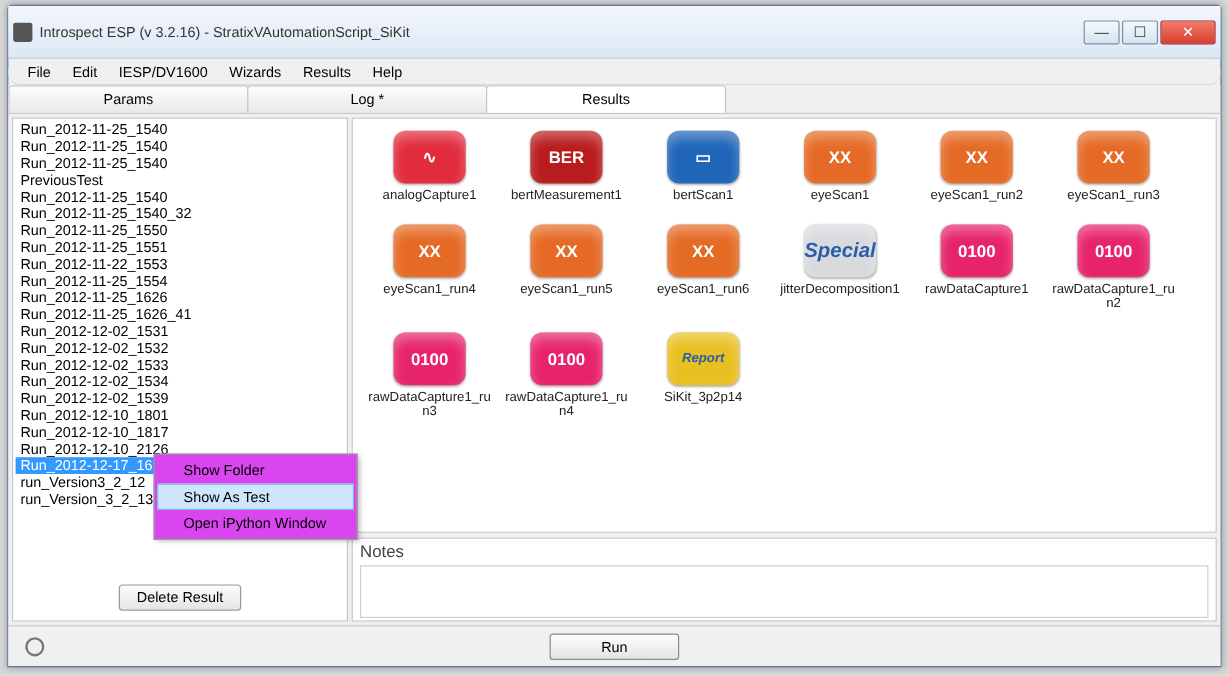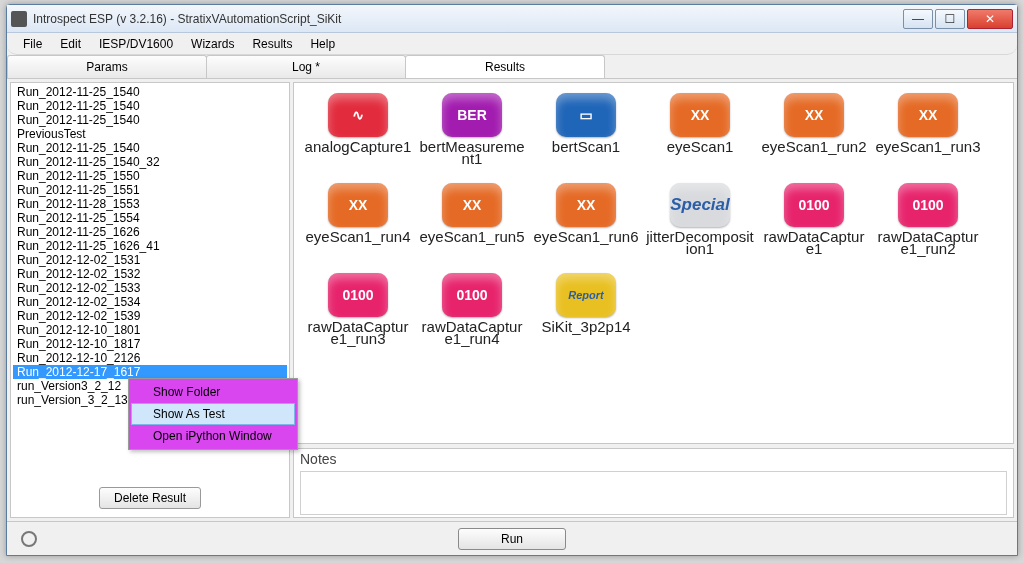--- a/index.html
+++ b/index.html
@@ -1,21 +1,21 @@
 <!DOCTYPE html>
 <html><head>
 <meta charset="utf-8">
 <style>
 * { box-sizing: border-box; margin: 0; padding: 0; font-family: "Segoe UI", Tahoma, sans-serif; font-size: 12px; }
 body { background: #d7d7d7; width: 1024px; height: 563px; overflow: hidden; position: relative; }
 
 .window { position: absolute; left: 6px; top: 4px; width: 1012px; height: 552px; background: #f0f0f0; border: 1px solid #5a7ca0; border-radius: 4px 4px 0 0; box-shadow: 0 0 6px rgba(0,0,0,.3); display:flex; flex-direction:column; }
 
 
-.titlebar { height: 28px; background: linear-gradient(#f3f7fb,#dce7f5); display:flex; align-items:center; padding:0 4px; border-bottom:1px solid #b8c8dc; }
+.titlebar { height: 44px; background: linear-gradient(#f3f7fb,#dce7f5); display:flex; align-items:center; padding:0 4px; border-bottom:1px solid #b8c8dc; }
 .titlebar .app-icon { width:16px; height:16px; background:#555; border-radius:2px; margin-right:6px; }
 .titlebar .title { flex:1; color:#333; }
 .win-btns { display:flex; gap:0; }
 .win-btn { width:30px; height:20px; border:1px solid #7a8fa8; background:linear-gradient(#f5f9fd,#d6e3f2); border-radius:2px; margin-left:2px; display:flex; align-items:center; justify-content:center; font-size:11px; color:#333; cursor:default;}
 .win-btn.close { background:linear-gradient(#f07a6b,#d9402e); color:#fff; border-color:#a23; width:46px;}
 .win-btn .glyph { font-family: Arial; }
 
 
 .menubar { height:22px; background:#f0f0f0; display:flex; align-items:center; padding:0 8px; gap:2px; border-bottom:1px solid #d8d8d8;border-radius:10px;}
 .menu-item { padding:2px 8px; cursor:default;}
@@ -33,23 +33,23 @@
 .run-item { padding:0 4px; line-height:14px; white-space:nowrap; cursor:default; color:#000;}
 .run-item.selected { background:#3399ff; color:#fff; }
 .delete-wrap { padding:8px; display:flex; justify-content:center; }
 .btn { padding:3px 14px; border:1px solid #999; border-radius:3px; background:linear-gradient(#fdfdfd,#e4e4e4); cursor:default; }
 
 .right-pane { flex:1; margin:3px 3px 3px 0; display:flex; flex-direction:column; }
 .icon-area { flex:1; border:1px solid #c7c7c7; background:#fff; padding:10px; overflow:auto; }
 .icon-grid { display:grid; grid-template-columns: repeat(6, 108px); gap:18px 6px; align-content:start;}
 .res-item { display:flex; flex-direction:column; align-items:center; text-align:center; cursor:default;}
 .res-icon { width:60px; height:44px; border-radius:10px; display:flex; align-items:center; justify-content:center; color:#fff; font-weight:bold; font-size:14px; margin-bottom:4px; box-shadow: inset 0 6px 10px rgba(255,255,255,.35), 0 1px 2px rgba(0,0,0,.3);}
-.res-label { font-size:15px; color:#222; max-width:108px; word-break:break-word; line-height:12px;}
+.res-label { font-size:11px; color:#222; max-width:108px; word-break:break-word; line-height:12px;}
 .ic-red    { background:#e22c3d; }
-.ic-darkred{ background:#a21caf; }
+.ic-darkred{ background:#b91c1c; }
 .ic-blue   { background:#1f65b8; }
 .ic-orange { background:#e56a25; }
 .ic-grey   { background:#d8dadd; color:#2b5ea8;}
 .ic-pink   { background:#e7236c; }
 .ic-yellow { background:#e9c021; color:#2b5ea8;}
 
 .notes-wrap { border:1px solid #c7c7c7; background:#fff; margin-top:4px; height:70px; }
 .notes-label { padding:2px 6px; color:#444; font-size:14px; }
 .notes-box { margin:2px 6px 6px; height:44px; border:1px solid #d0d0d0; background:#fff; }
 
@@ -109,21 +109,21 @@
     <div class="left-pane">
       <div class="run-list" id="runlist">
           <div class="run-item">Run_2012-11-25_1540</div>
           <div class="run-item">Run_2012-11-25_1540</div>
           <div class="run-item">Run_2012-11-25_1540</div>
           <div class="run-item">PreviousTest</div>
           <div class="run-item">Run_2012-11-25_1540</div>
           <div class="run-item">Run_2012-11-25_1540_32</div>
           <div class="run-item">Run_2012-11-25_1550</div>
           <div class="run-item">Run_2012-11-25_1551</div>
-          <div class="run-item">Run_2012-11-28_1553</div>
+          <div class="run-item">Run_2012-11-22_1553</div>
           <div class="run-item">Run_2012-11-25_1554</div>
           <div class="run-item">Run_2012-11-25_1626</div>
           <div class="run-item">Run_2012-11-25_1626_41</div>
           <div class="run-item">Run_2012-12-02_1531</div>
           <div class="run-item">Run_2012-12-02_1532</div>
           <div class="run-item">Run_2012-12-02_1533</div>
           <div class="run-item">Run_2012-12-02_1534</div>
           <div class="run-item">Run_2012-12-02_1539</div>
           <div class="run-item">Run_2012-12-10_1801</div>
           <div class="run-item">Run_2012-12-10_1817</div>

